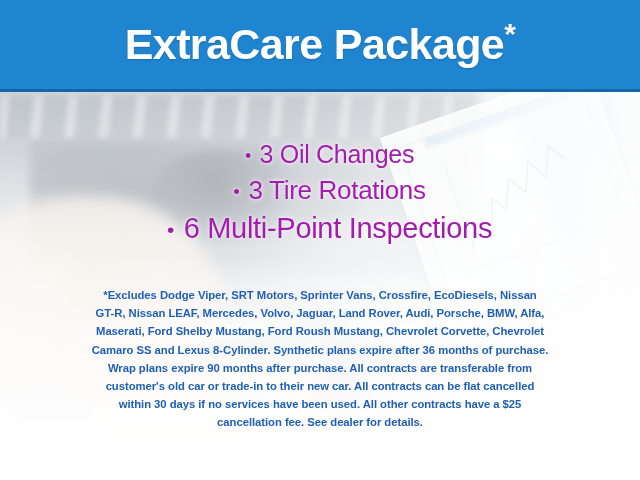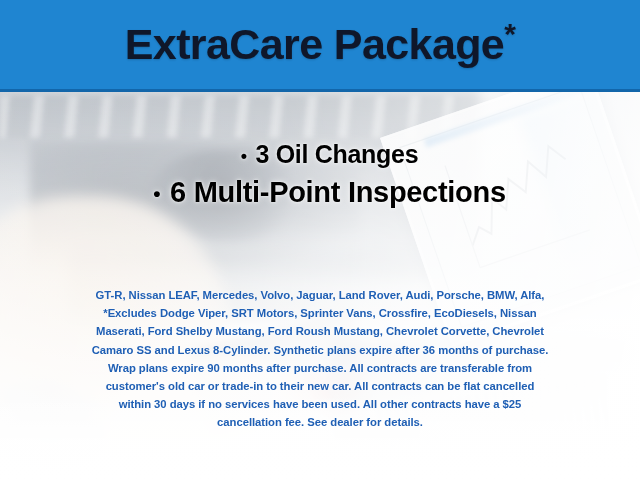--- a/index.html
+++ b/index.html
@@ -212,21 +212,21 @@
     left: 0; top: 0;
     width: 640px;
     height: 89px;
     background: #1f85d1;
     border-bottom: 3px solid #1266aa;
     display: flex;
     align-items: center;
     justify-content: center;
   }
   .header-title {
-    color: #0f172a;
+    color: #ffffff;
     font-size: 43px;
     font-weight: bold;
     letter-spacing: -0.6px;
     line-height: 1;
     white-space: nowrap;
     text-shadow: 0 1px 2px rgba(0,0,0,0.18);
   }
   .header-title .star {
     font-size: 30px;
     vertical-align: super;
@@ -234,22 +234,22 @@
   }
 
   
   .bullets {
     position: absolute;
     left: 0; right: 0;
     top: 138px;
     text-align: center;
   }
   .bullet-line {
-    color: #000000;
-    font-weight: bold;
+    color: #a21caf;
+    font-weight: normal;
     letter-spacing: -0.3px;
     white-space: nowrap;
     text-shadow: 0 0 3px rgba(255,255,255,0.85), 0 0 7px rgba(255,255,255,0.65);
     padding-left: 19px;
   }
   .bullet-line .dot {
     font-size: 0.72em;
     vertical-align: middle;
     padding-right: 2px;
   }
@@ -312,26 +312,27 @@
     <div class="whitewash-right"></div>
     <div class="bottom-fade"></div>
   </div>
 
   <div class="header-band">
     <div class="header-title"><span>ExtraCare Package</span><span class="star">*</span></div>
   </div>
 
   <div class="bullets">
     <div class="bullet-line bl-1"><span class="dot">•</span> <span>3 Oil Changes</span></div>
+    <div class="bullet-line bl-2"><span class="dot">•</span> <span>3 Tire Rotations</span></div>
     <div class="bullet-line bl-3"><span class="dot">•</span> <span>6 Multi-Point Inspections</span></div>
   </div>
 
   <div class="disclaimer">
+    <p>*Excludes Dodge Viper, SRT Motors, Sprinter Vans, Crossfire, EcoDiesels, Nissan</p>
     <p>GT-R, Nissan LEAF, Mercedes, Volvo, Jaguar, Land Rover, Audi, Porsche, BMW, Alfa,</p>
-    <p>*Excludes Dodge Viper, SRT Motors, Sprinter Vans, Crossfire, EcoDiesels, Nissan</p>
     <p>Maserati, Ford Shelby Mustang, Ford Roush Mustang, Chevrolet Corvette, Chevrolet</p>
     <p>Camaro SS and Lexus 8-Cylinder. Synthetic plans expire after 36 months of purchase.</p>
     <p>Wrap plans expire 90 months after purchase. All contracts are transferable from</p>
     <p>customer's old car or trade-in to their new car. All contracts can be flat cancelled</p>
     <p>within 30 days if no services have been used. All other contracts have a $25</p>
     <p>cancellation fee. See dealer for details.</p>
   </div>
 
 </div>
 

